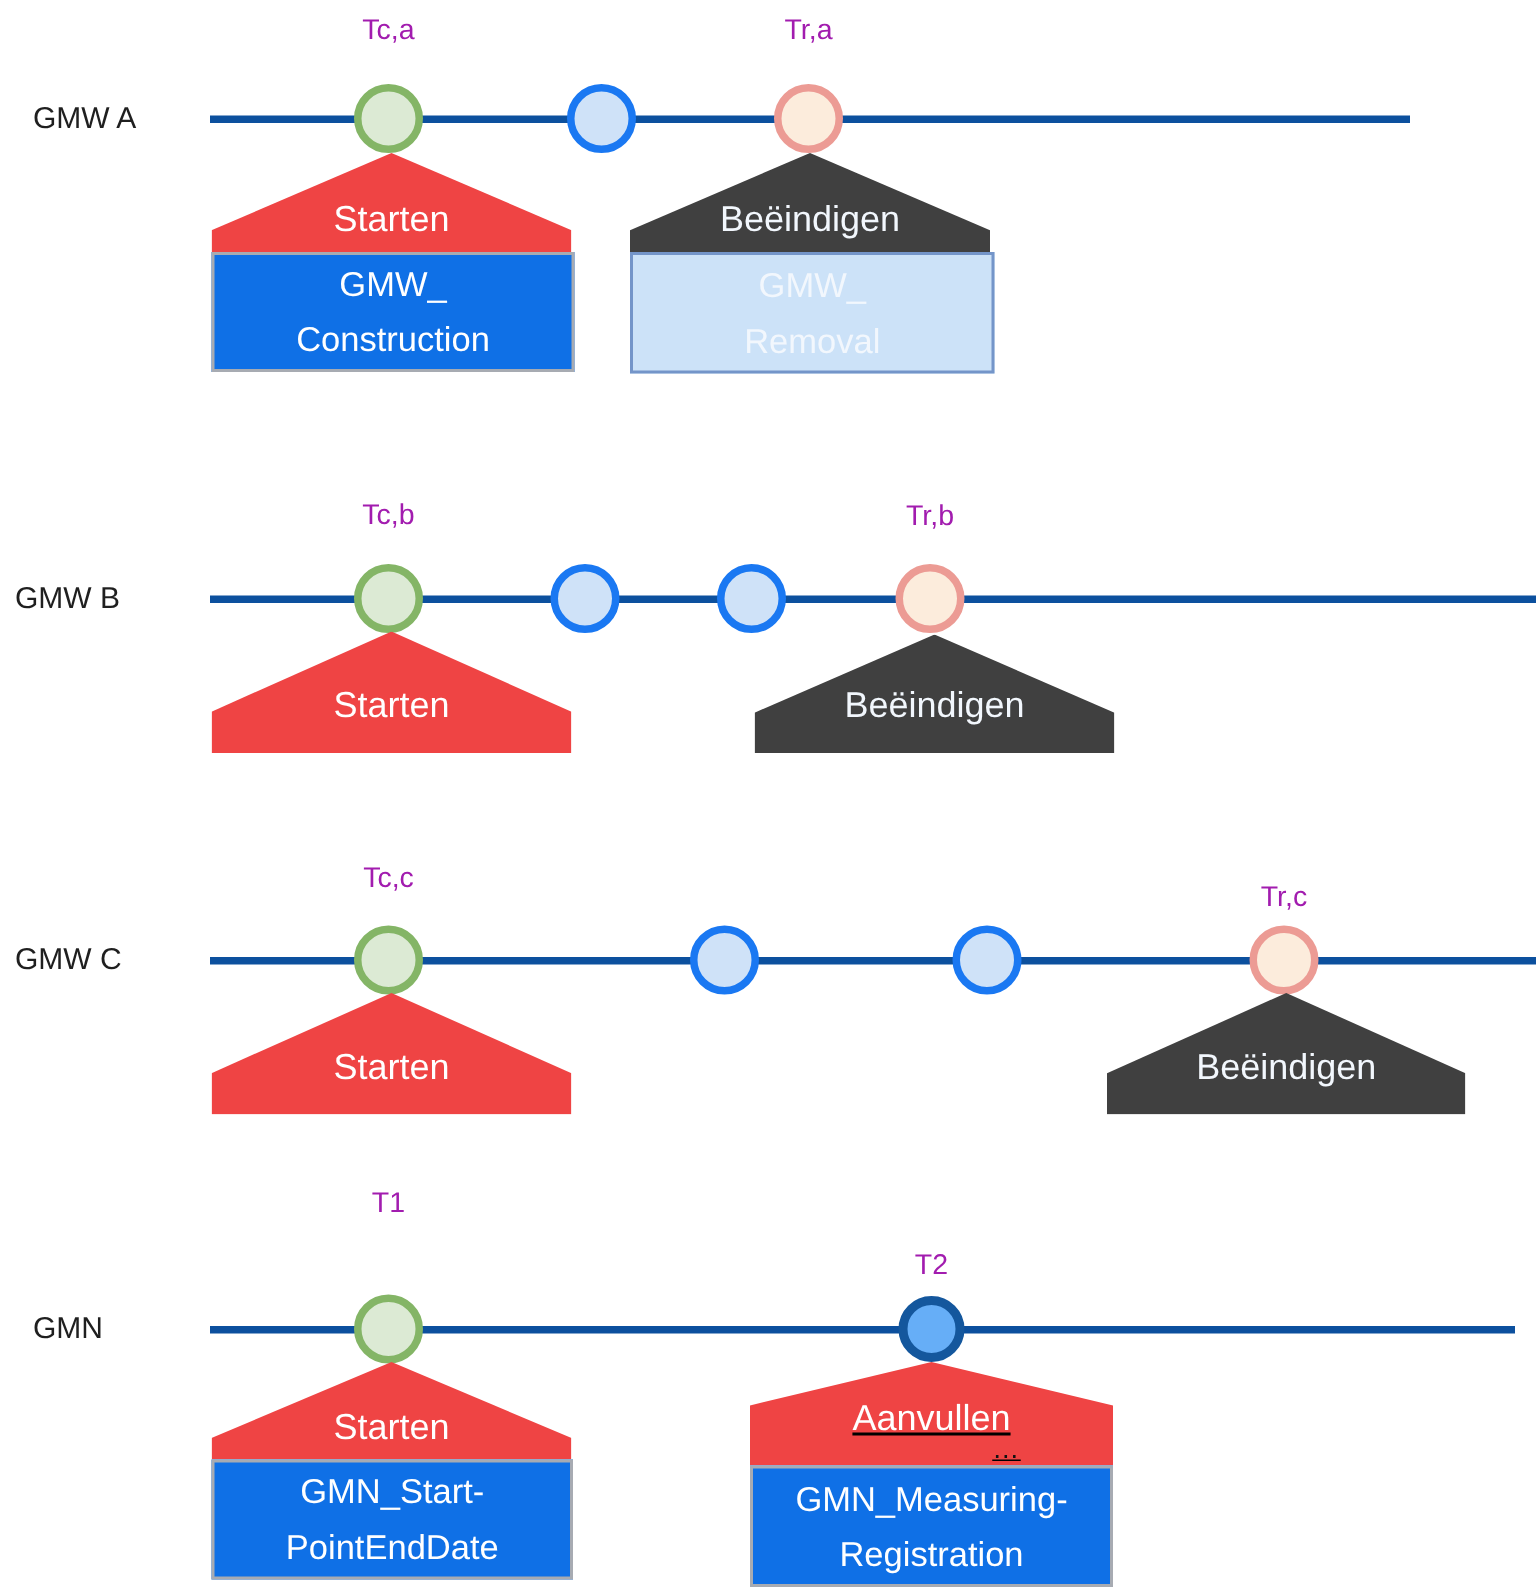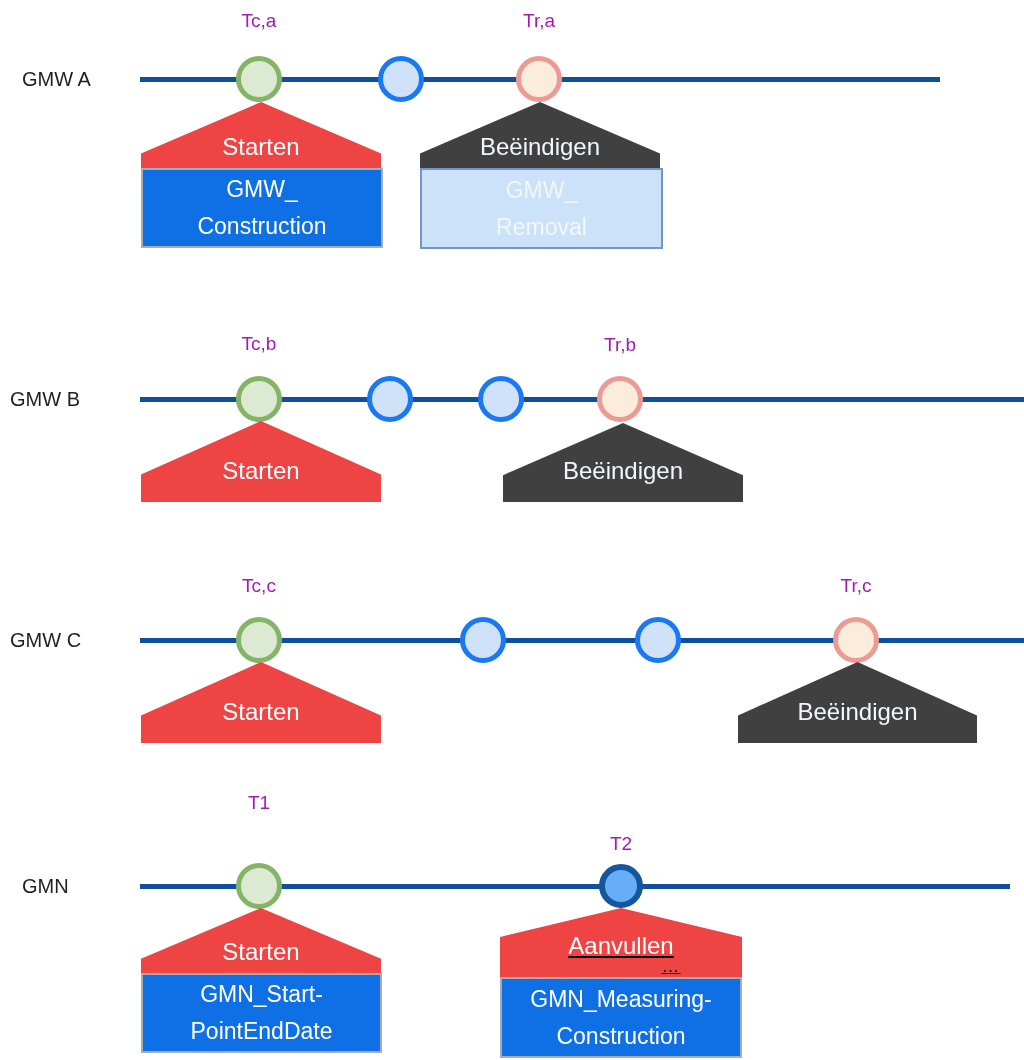--- a/index.html
+++ b/index.html
@@ -77,21 +77,21 @@
     </div>
     <div class="pent light stand" style="left:503px;top:423px;width:240px;height:79px">
       <span class="ptitle">Beëindigen</span>
     </div>
   </div>
 
   <div>
     <div class="rlabel" style="left:10px;top:629px">GMW C</div>
     <div class="tline" style="left:140px;top:638px;width:884px"></div>
     <div class="tlabel" style="left:199px;top:575px">Tc,c</div>
-    <div class="tlabel" style="left:796px;top:575px">Tr,c</div>
+    <div class="tlabel" style="left:796px;top:588px">Tr,c</div>
     <div class="marker m-green" style="left:236px;top:617px"></div>
     <div class="marker m-blue" style="left:460px;top:617px"></div>
     <div class="marker m-blue" style="left:635px;top:617px"></div>
     <div class="marker m-orange" style="left:833px;top:617px"></div>
 
     <div class="pent primary stand" style="left:141px;top:662px;width:240px;height:81px">
       <span class="ptitle">Starten</span>
     </div>
     <div class="pent light stand" style="left:738px;top:662px;width:239px;height:81px">
       <span class="ptitle">Beëindigen</span>
@@ -113,17 +113,17 @@
       <span class="pbox-text">GMN_Start-
 PointEndDate</span>
     </div>
 
     <div class="pent primary flat42 col" style="left:500px;top:908px;width:242px;height:69px">
       <span class="ptitle">Aanvullen</span>
       <span class="ellipsis">…</span>
     </div>
     <div class="pbox primary" style="left:500px;top:977px;width:242px;height:81px">
       <span class="pbox-text">GMN_Measuring-
-Construction</span>
+Registration</span>
     </div>
   </div>
 
 </div>
 
 </body></html>

